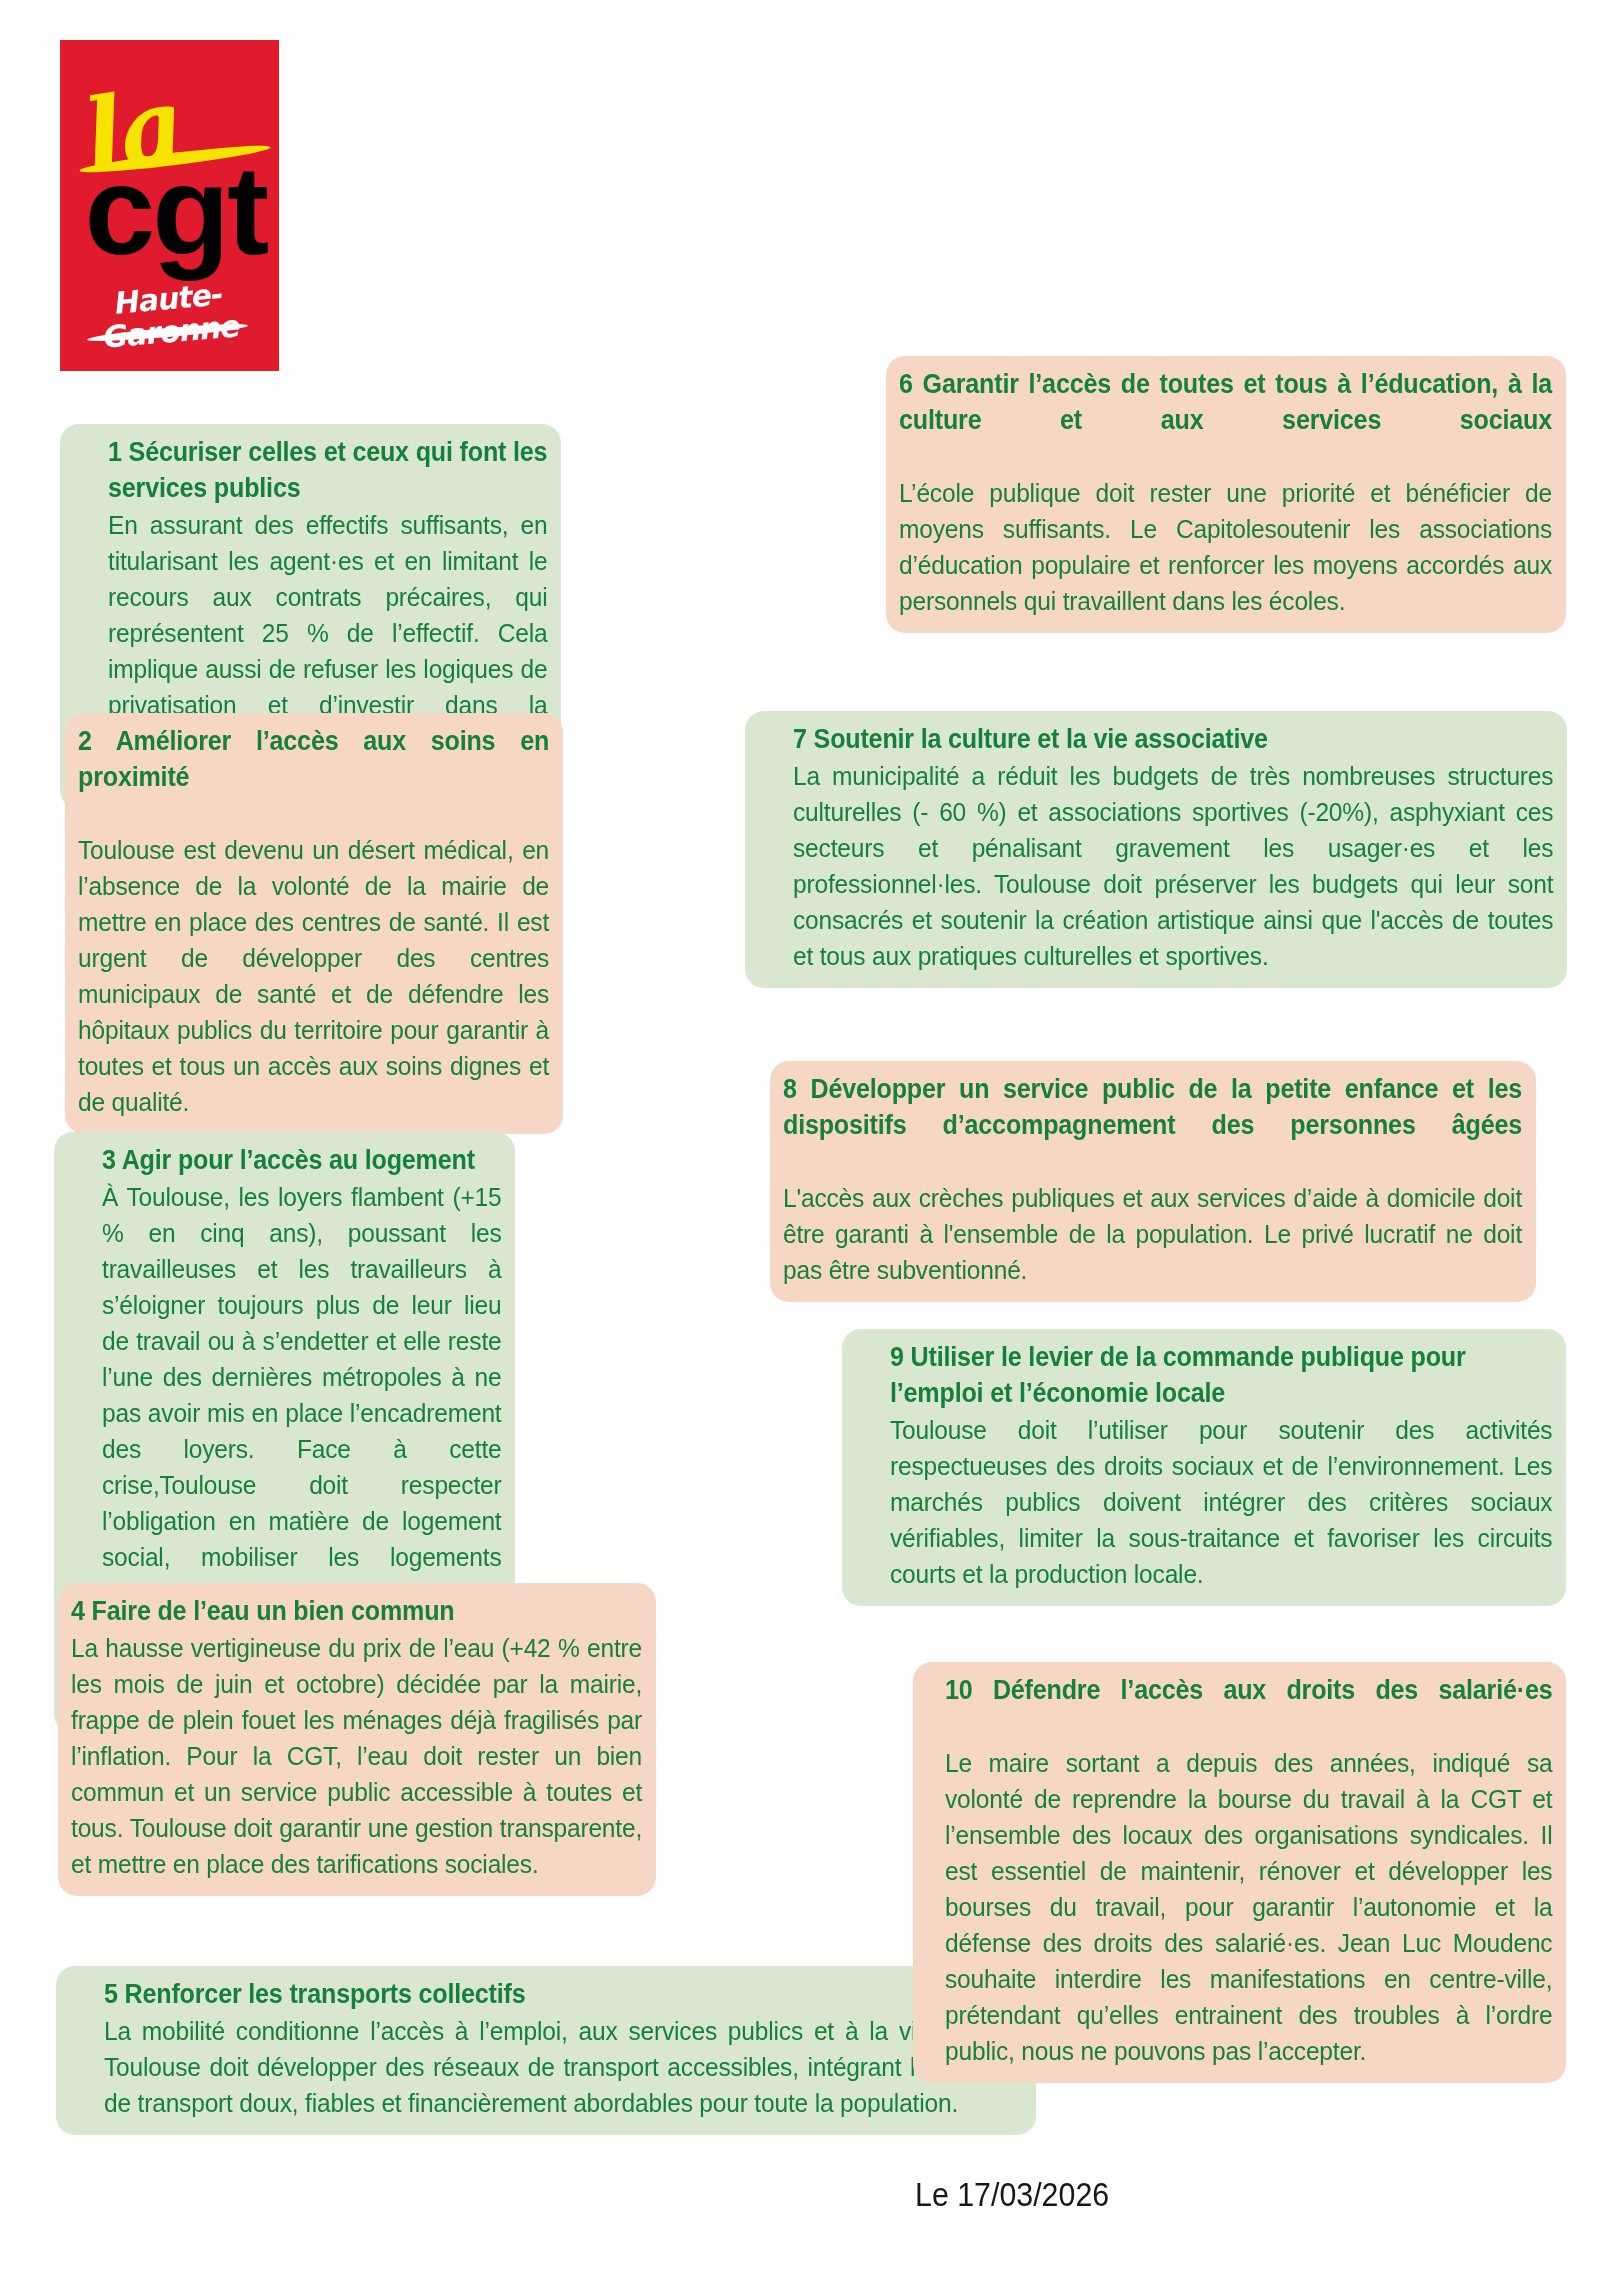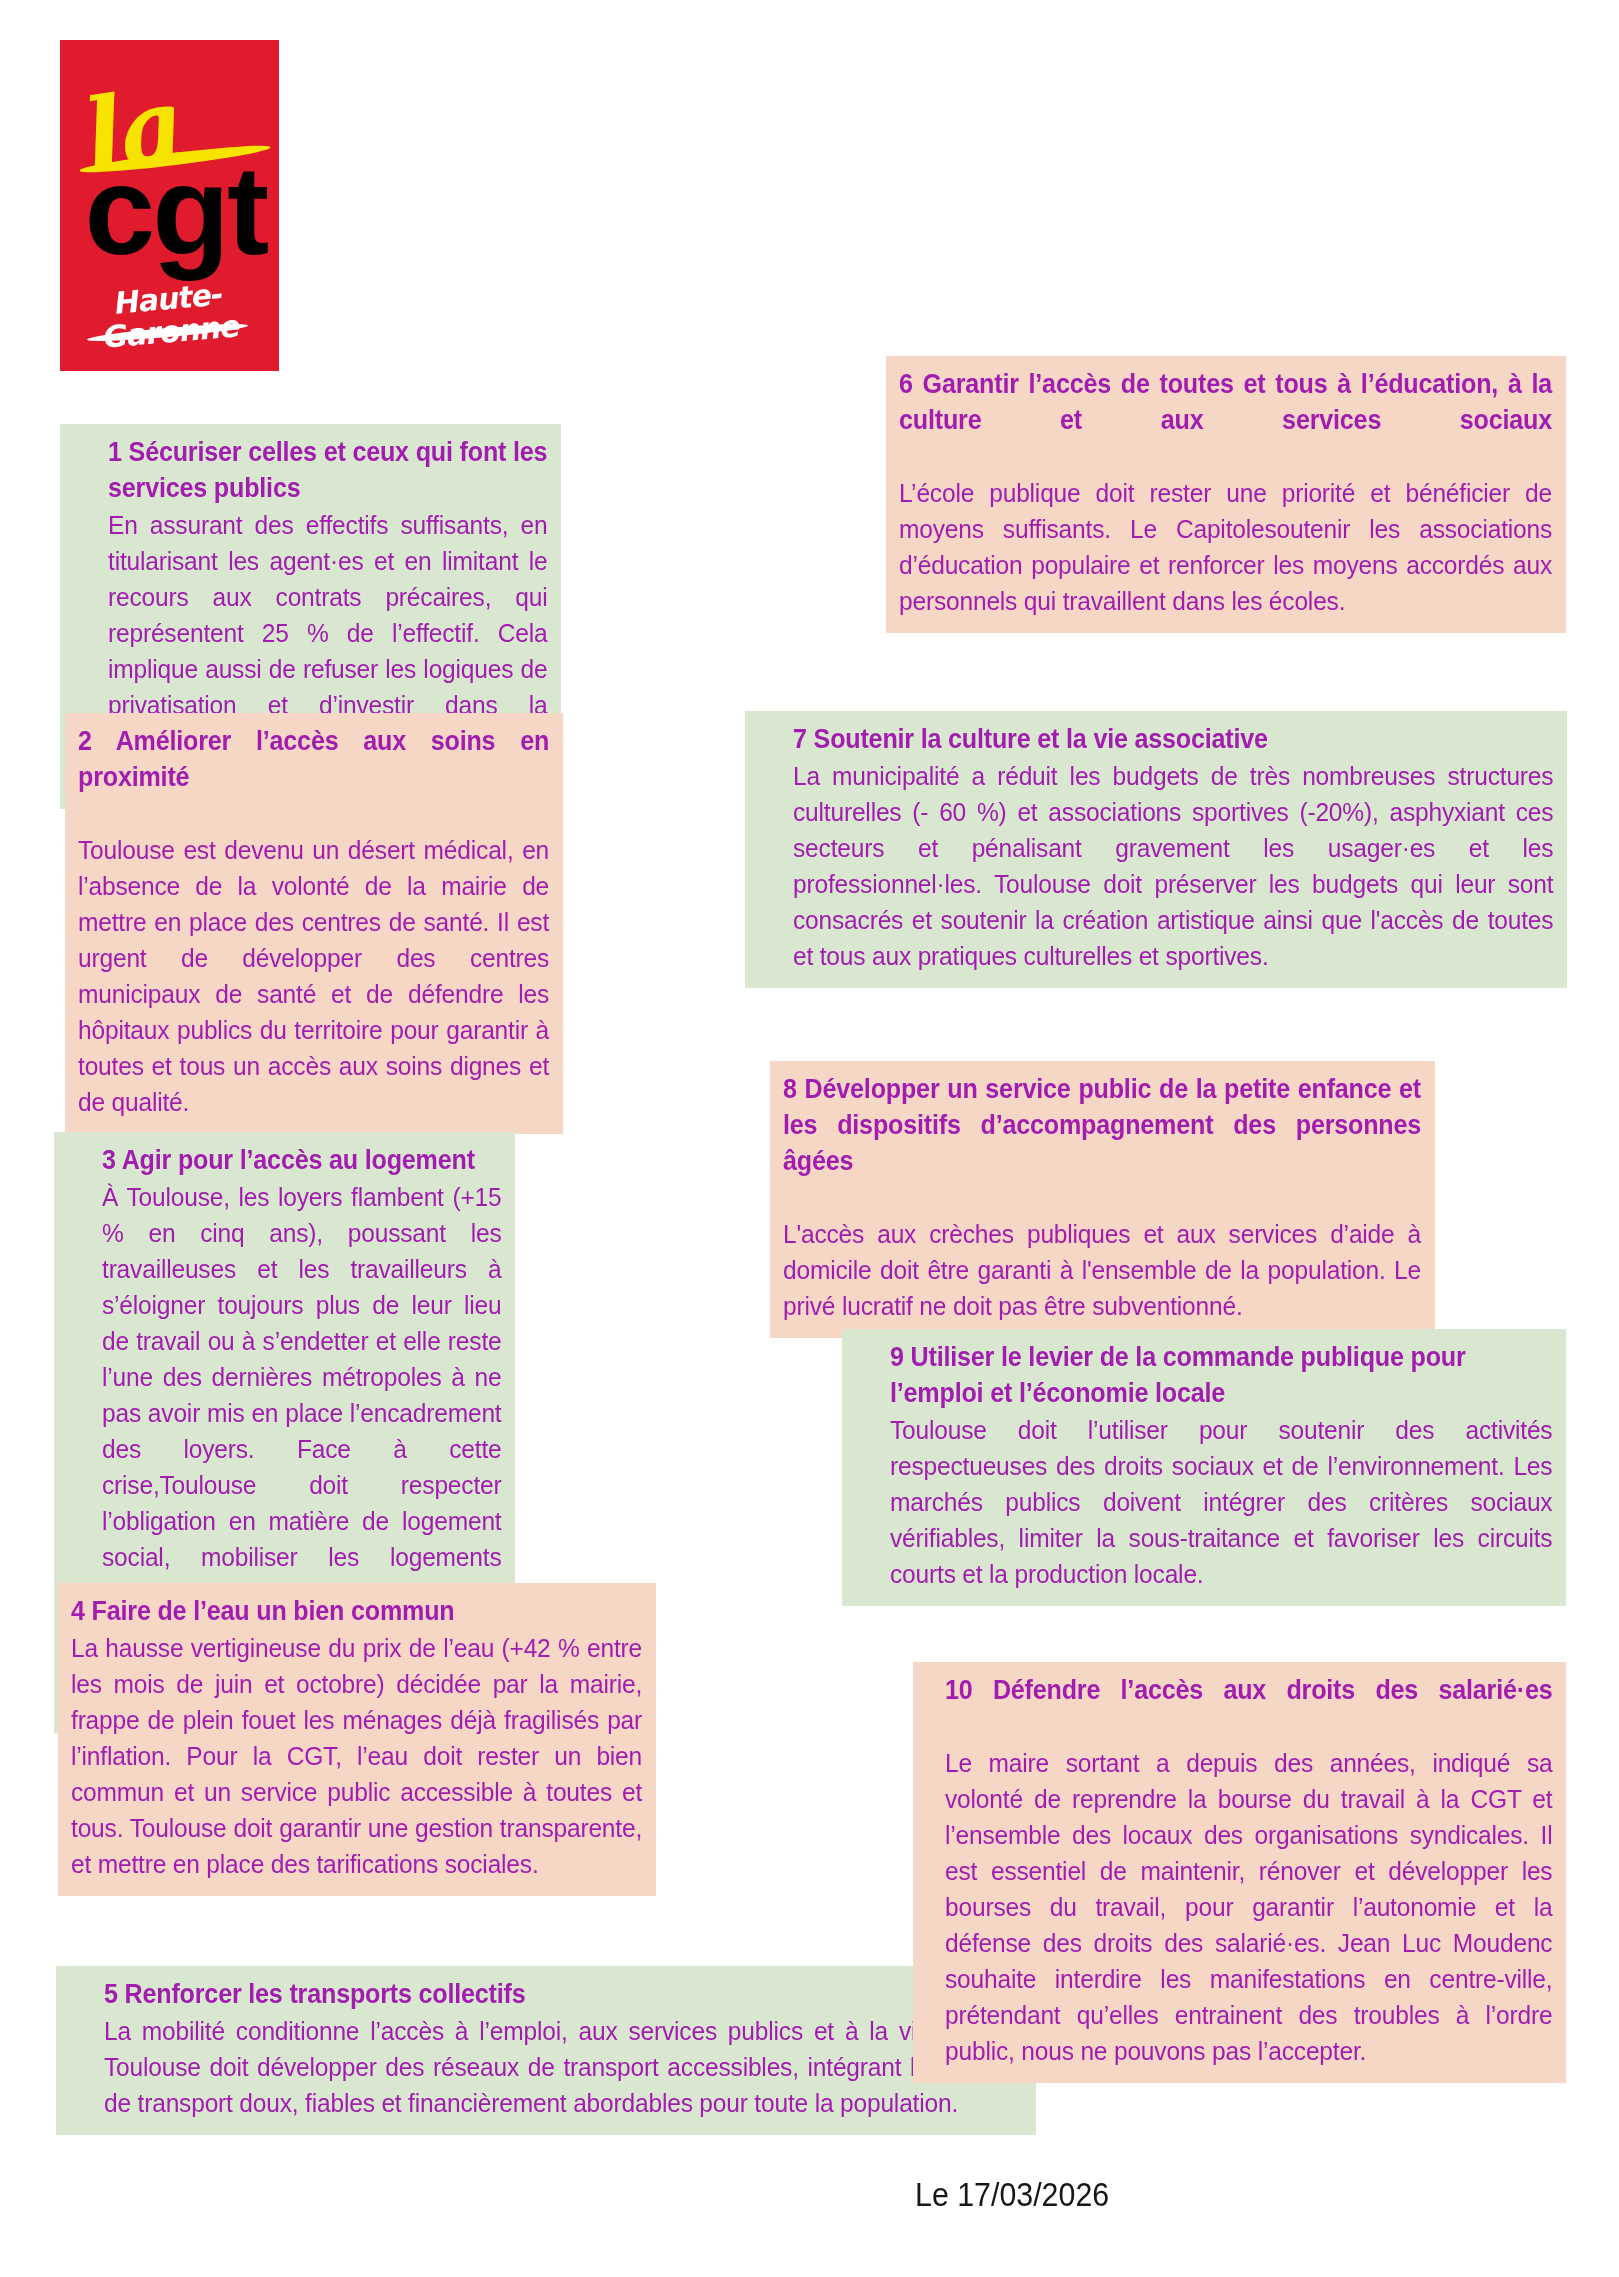--- a/index.html
+++ b/index.html
@@ -124,21 +124,22 @@
     width: 1364px;
     transform: scaleX(0.90);
     transform-origin: left top;
   }
 
   
   .box {
     position: absolute;
     box-sizing: border-box;
     padding: 9.6px 13.4px 13.4px 13.4px;
-    color: #a21caf;
+    color: #15803d;
+    border-radius: 19px;
   }
   .box.green  { background: #D9E7D1; padding-left: 48px; }
   .box.salmon { background: #F6D7C6; }
 
   .box h3 {
     margin: 0 0 1.9px 0;
     font-family: "Liberation Sans", sans-serif;
     font-weight: 700;
     font-size: 27px;
     line-height: 36px;
@@ -219,21 +220,21 @@
 <div class="box salmon" style="left:886px; top:356px;  width:680px;">
   <h3 class="just">6 Garantir l’accès de toutes et tous à l’éducation, à la culture et aux services sociaux</h3>
   <p>L’école publique doit rester une priorité et bénéficier de moyens suffisants. Le Capitolesoutenir les associations d’éducation populaire et renforcer les moyens accordés aux personnels qui travaillent dans les écoles.</p>
 </div>
 
 <div class="box green" style="left:745px; top:711px;  width:822px;">
   <h3>7 Soutenir la culture et la vie associative</h3>
   <p>La municipalité a réduit les budgets de très nombreuses structures culturelles (- 60 %) et associations sportives (-20%), asphyxiant ces secteurs et pénalisant gravement les usager·es et les professionnel·les. Toulouse doit préserver les budgets qui leur sont consacrés et soutenir la création artistique ainsi que l'accès de toutes et tous aux pratiques culturelles et sportives.</p>
 </div>
 
-<div class="box salmon" style="left:770px; top:1061px; width:665px;">
+<div class="box salmon" style="left:770px; top:1061px; width:766px;">
   <h3 class="just">8 Développer un service public de la petite enfance et les dispositifs d’accompagnement des personnes âgées</h3>
   <p>L'accès aux crèches publiques et aux services d’aide à domicile doit être garanti à l'ensemble de la population. Le privé lucratif ne doit pas être subventionné.</p>
 </div>
 
 <div class="box green" style="left:842px; top:1329px; width:724px;">
   <h3>9 Utiliser le levier de la commande publique pour l’emploi et l’économie locale</h3>
   <p>Toulouse doit l’utiliser pour soutenir des activités respectueuses des droits sociaux et de l’environnement. Les marchés publics doivent intégrer des critères sociaux vérifiables, limiter la sous-traitance et favoriser les circuits courts et la production locale.</p>
 </div>
 
 <div class="box salmon" style="left:913px; top:1662px; width:653px;padding-left:32px;">

